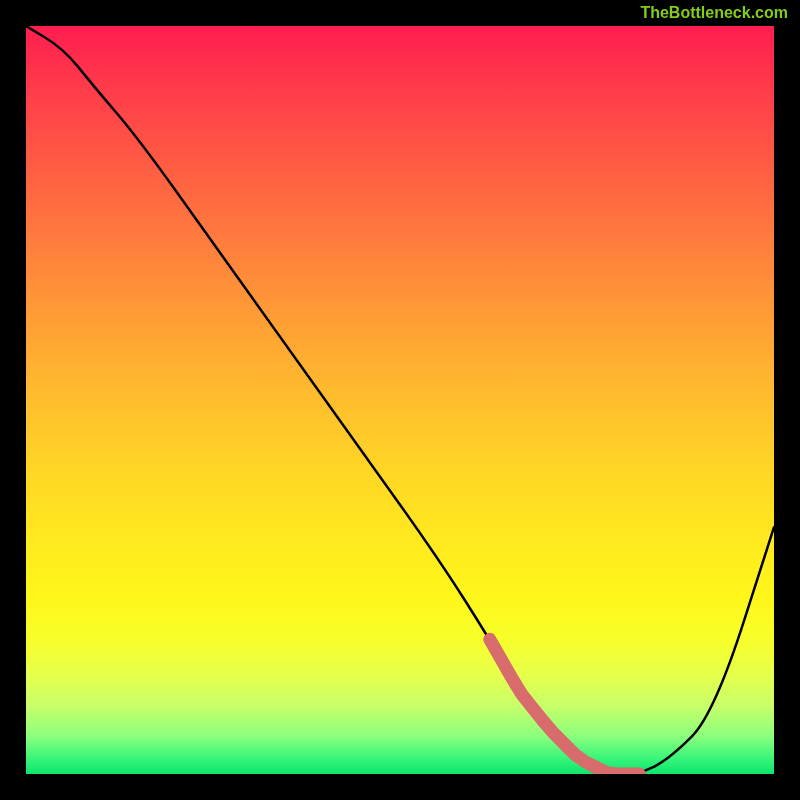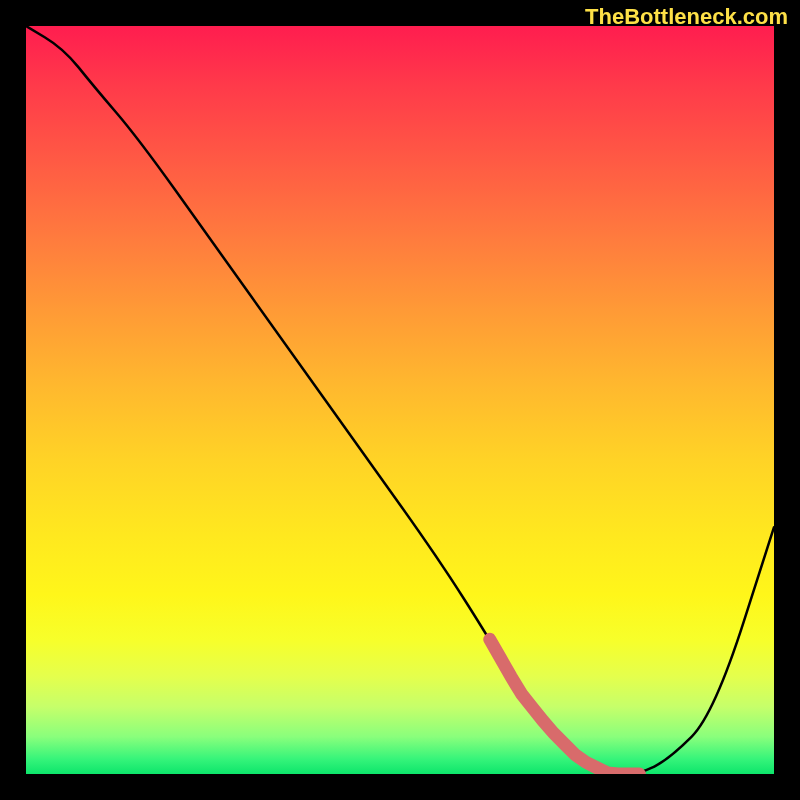--- a/index.html
+++ b/index.html
@@ -7,22 +7,22 @@
     width: 800px;
     height: 800px;
     background: #000;
     position: relative;
     font-family: Arial, sans-serif;
   }
   .watermark {
     position: absolute;
     top: 4px;
     right: 12px;
-    color: #fde047;
-    font-size: 22px;
+    color: #84cc16;
+    font-size: 16px;
     font-weight: bold;
     z-index: 10;
   }
   .plot-area {
     position: absolute;
     left: 26px;
     top: 26px;
     width: 748px;
     height: 748px;
     overflow: hidden;

